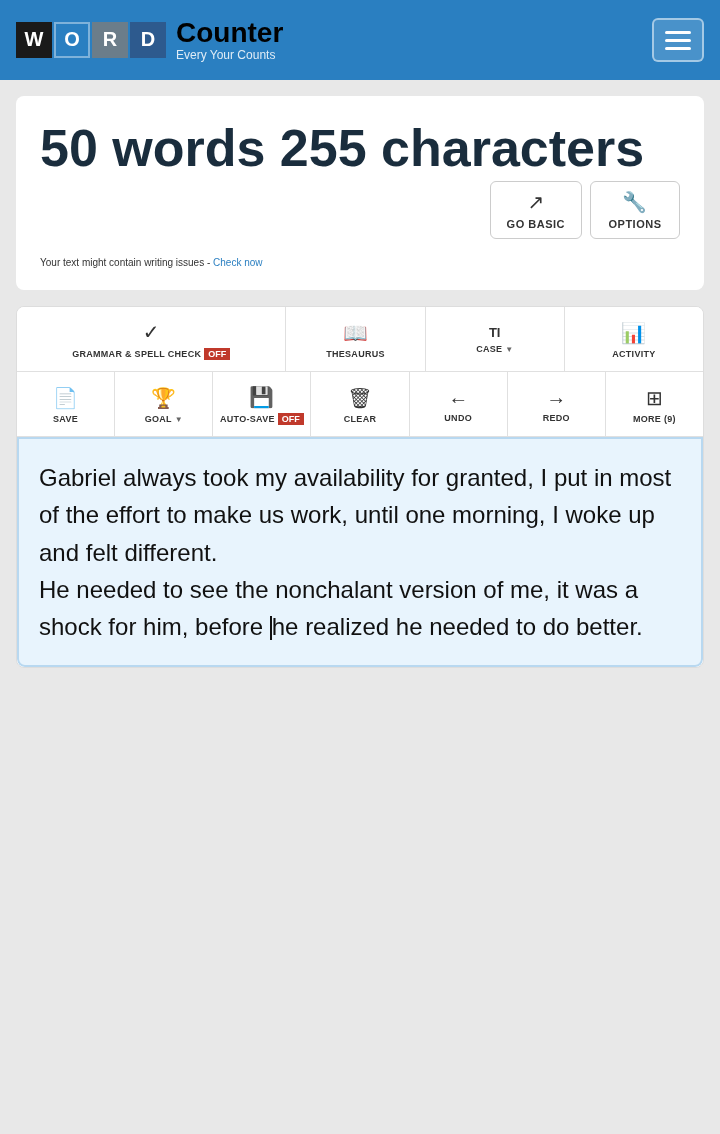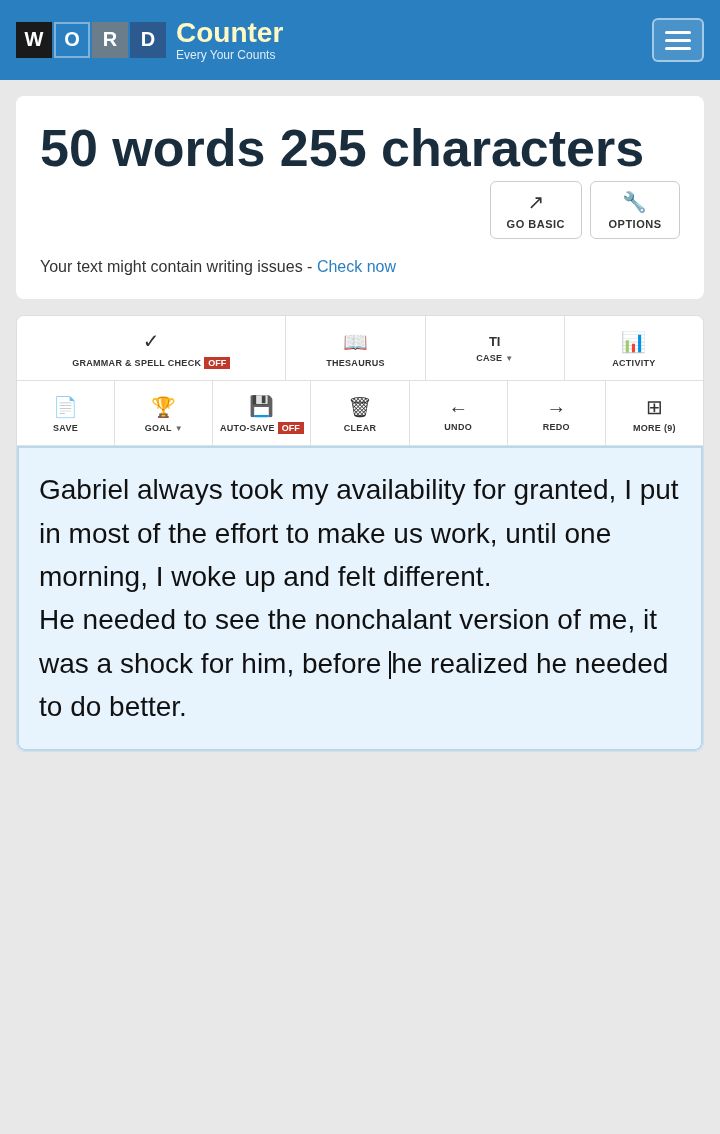--- a/index.html
+++ b/index.html
@@ -45,21 +45,21 @@
     .tile-r { background: #6b7d8a; }
     .tile-d { background: #2d5a8e; }
     .logo-text {
       display: flex;
       flex-direction: column;
       line-height: 1.1;
     }
     .logo-counter {
       font-size: 28px;
       font-weight: bold;
-      color: #fef9c3;
+      color: #000000;
     }
     .logo-sub {
       font-size: 12px;
       color: rgba(255,255,255,0.85);
     }
     .hamburger-btn {
       background: rgba(255,255,255,0.15);
       border: 2px solid rgba(255,255,255,0.5);
       border-radius: 6px;
       width: 52px;
@@ -121,21 +121,21 @@
       color: #333;
     }
     .stats-btn-label {
       font-size: 11px;
       font-weight: bold;
       color: #333;
       letter-spacing: 0.5px;
       text-align: right;
     }
     .writing-issues {
-      font-size: 16px;
+      font-size: 10px;
       color: #333;
       line-height: 1.5;
     }
     .writing-issues a {
       color: #2a7fc1;
       text-decoration: none;
     }
 
     
     .toolbar-card {
@@ -208,21 +208,21 @@
 
     
     .text-area-container {
       background: #e8f4fd;
       border: 2px solid #b8d8f0;
       border-radius: 0 0 8px 8px;
       padding: 20px 20px 20px 20px;
       margin-top: 0;
     }
     .text-content {
-      font-size: 28px;
+      font-size: 24px;
       line-height: 1.55;
       color: #111;
     }
     .cursor {
       display: inline-block;
       width: 2px;
       height: 1em;
       background: #111;
       vertical-align: text-bottom;
       margin-left: 0px;

